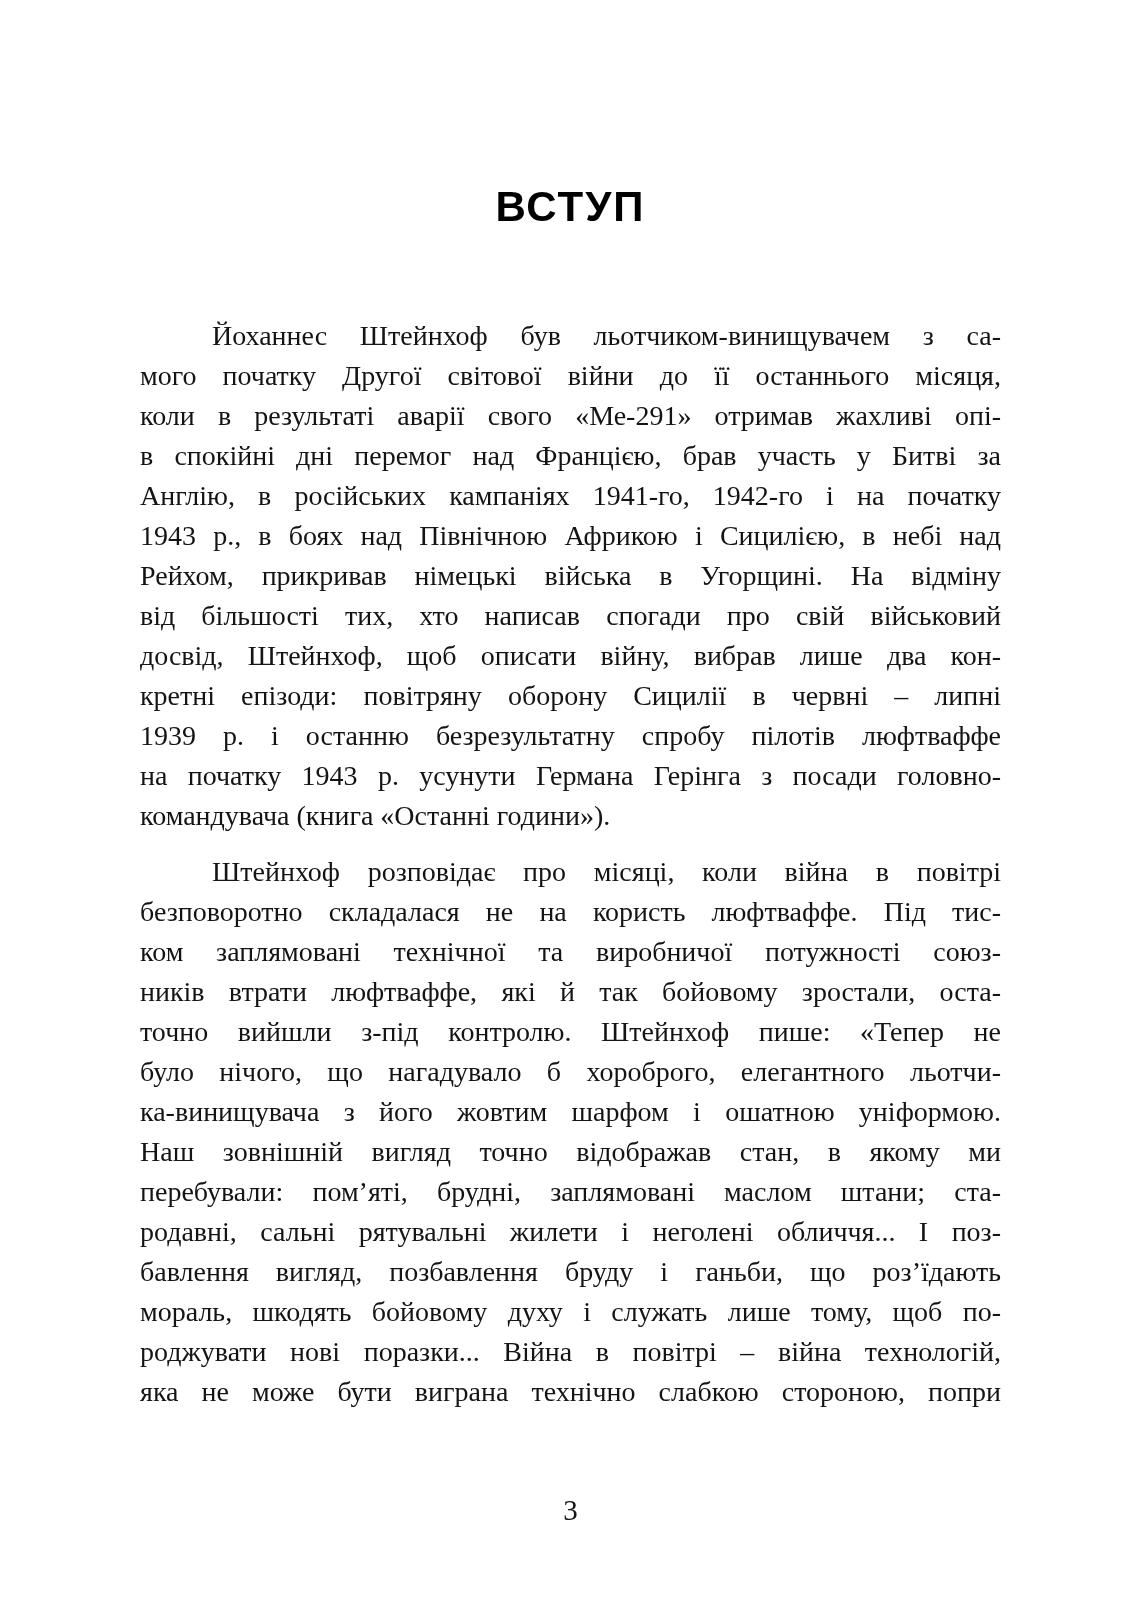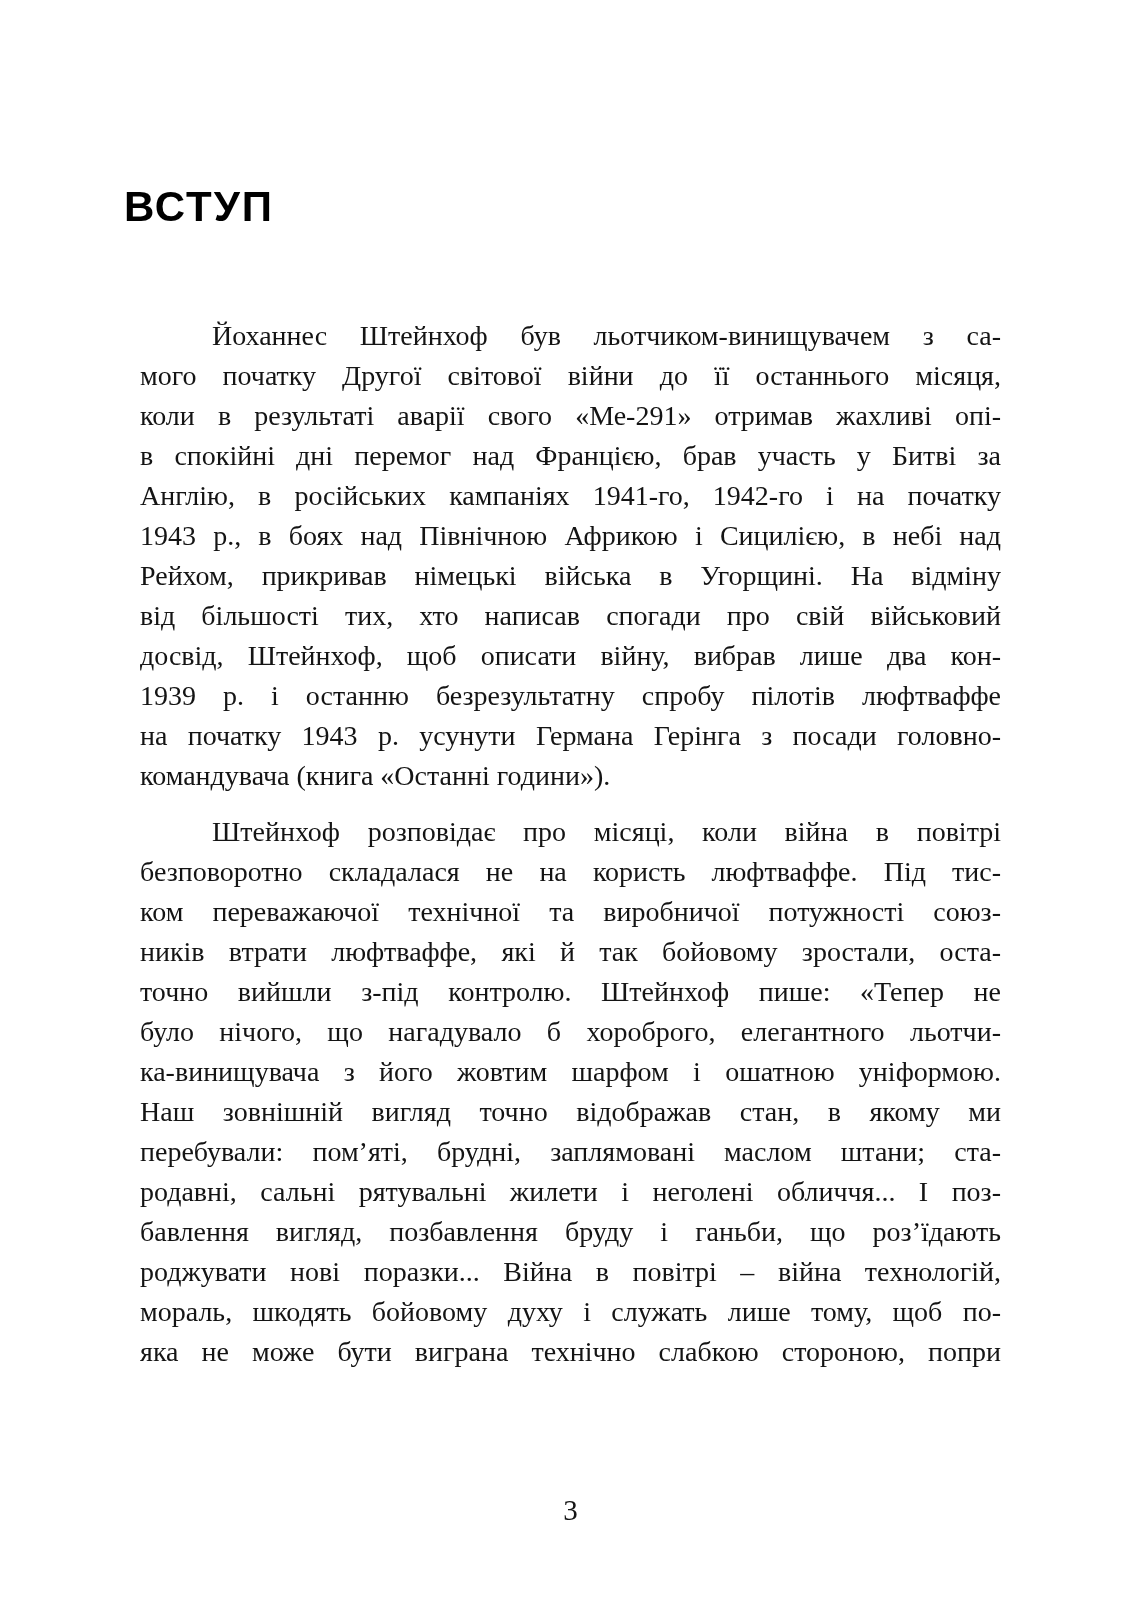--- a/index.html
+++ b/index.html
@@ -17,21 +17,21 @@
     color: #141414;
     font-family: "Liberation Serif", serif;
     overflow: hidden;
   }
   .heading {
     position: absolute;
     top: 183px;
     left: 124px;
     width: 893px;
     margin: 0;
-    text-align: left;
+    text-align: center;
     font-family: "Liberation Sans", sans-serif;
     font-weight: 700;
     font-size: 42px;
     letter-spacing: 2px;
     color: #000000;
   }
   .text-block {
     position: absolute;
     top: 300px;
     left: 124px;
@@ -77,39 +77,40 @@
     <div class="para">
       <div class="line first">Йоханнес Штейнхоф був льотчиком-винищувачем з са-</div>
       <div class="line">мого початку Другої світової війни до її останнього місяця,</div>
       <div class="line">коли в результаті аварії свого «Ме-291» отримав жахливі опі-</div>
       <div class="line">в спокійні дні перемог над Францією, брав участь у Битві за</div>
       <div class="line">Англію, в російських кампаніях 1941-го, 1942-го і на початку</div>
       <div class="line">1943 р., в боях над Північною Африкою і Сицилією, в небі над</div>
       <div class="line">Рейхом, прикривав німецькі війська в Угорщині. На відміну</div>
       <div class="line">від більшості тих, хто написав спогади про свій військовий</div>
       <div class="line">досвід, Штейнхоф, щоб описати війну, вибрав лише два кон-</div>
+      <div class="line">кретні епізоди: повітряну оборону Сицилії в червні – липні</div>
       <div class="line">1939 р. і останню безрезультатну спробу пілотів люфтваффе</div>
       <div class="line">на початку 1943 р. усунути Германа Герінга з посади головно-</div>
       <div class="line flush-last">командувача (книга «Останні години»).</div>
     </div>
 
     <div class="para para-gap">
       <div class="line first">Штейнхоф розповідає про місяці, коли війна в повітрі</div>
       <div class="line">безповоротно складалася не на користь люфтваффе. Під тис-</div>
-      <div class="line">ком переважаючої технічної та виробничої потужності союз-</div>
+      <div class="line">ком заплямовані технічної та виробничої потужності союз-</div>
       <div class="line">ників втрати люфтваффе, які й так бойовому зростали, оста-</div>
       <div class="line">точно вийшли з-під контролю. Штейнхоф пише: «Тепер не</div>
       <div class="line">було нічого, що нагадувало б хороброго, елегантного льотчи-</div>
       <div class="line">ка-винищувача з його жовтим шарфом і ошатною уніформою.</div>
       <div class="line">Наш зовнішній вигляд точно відображав стан, в якому ми</div>
       <div class="line">перебували: пом’яті, брудні, заплямовані маслом штани; ста-</div>
       <div class="line">родавні, сальні рятувальні жилети і неголені обличчя... І поз-</div>
       <div class="line">бавлення вигляд, позбавлення бруду і ганьби, що роз’їдають</div>
+      <div class="line">мораль, шкодять бойовому духу і служать лише тому, щоб по-</div>
       <div class="line">роджувати нові поразки... Війна в повітрі – війна технологій,</div>
-      <div class="line">мораль, шкодять бойовому духу і служать лише тому, щоб по-</div>
       <div class="line">яка не може бути виграна технічно слабкою стороною, попри</div>
     </div>
 
   </div>
 
   <div class="page-number">3</div>
 
 </div>
 
 </body></html>

